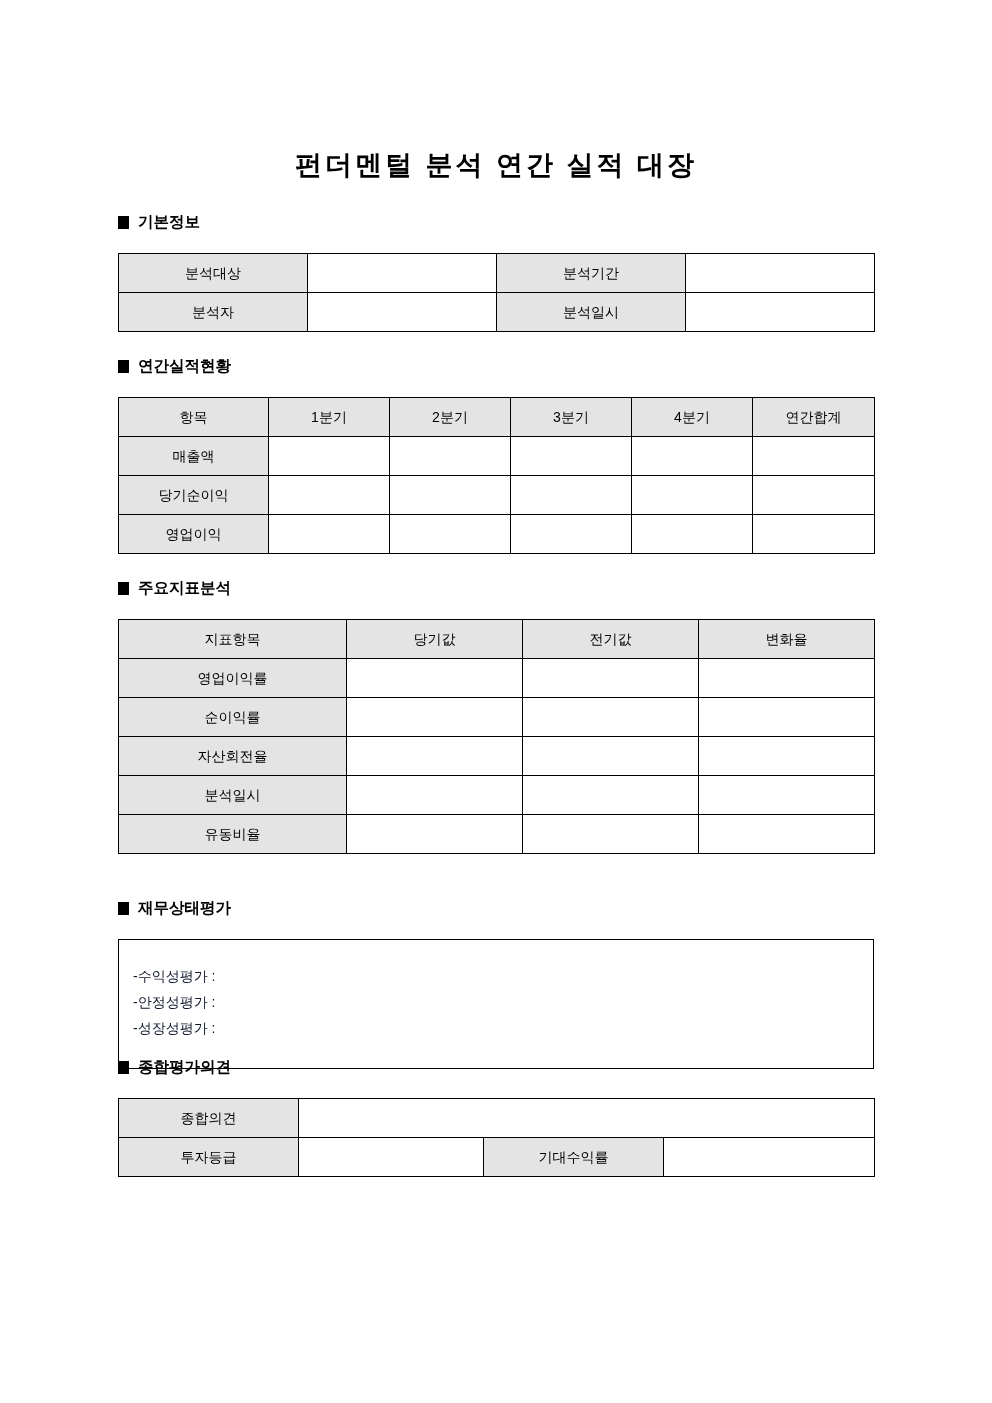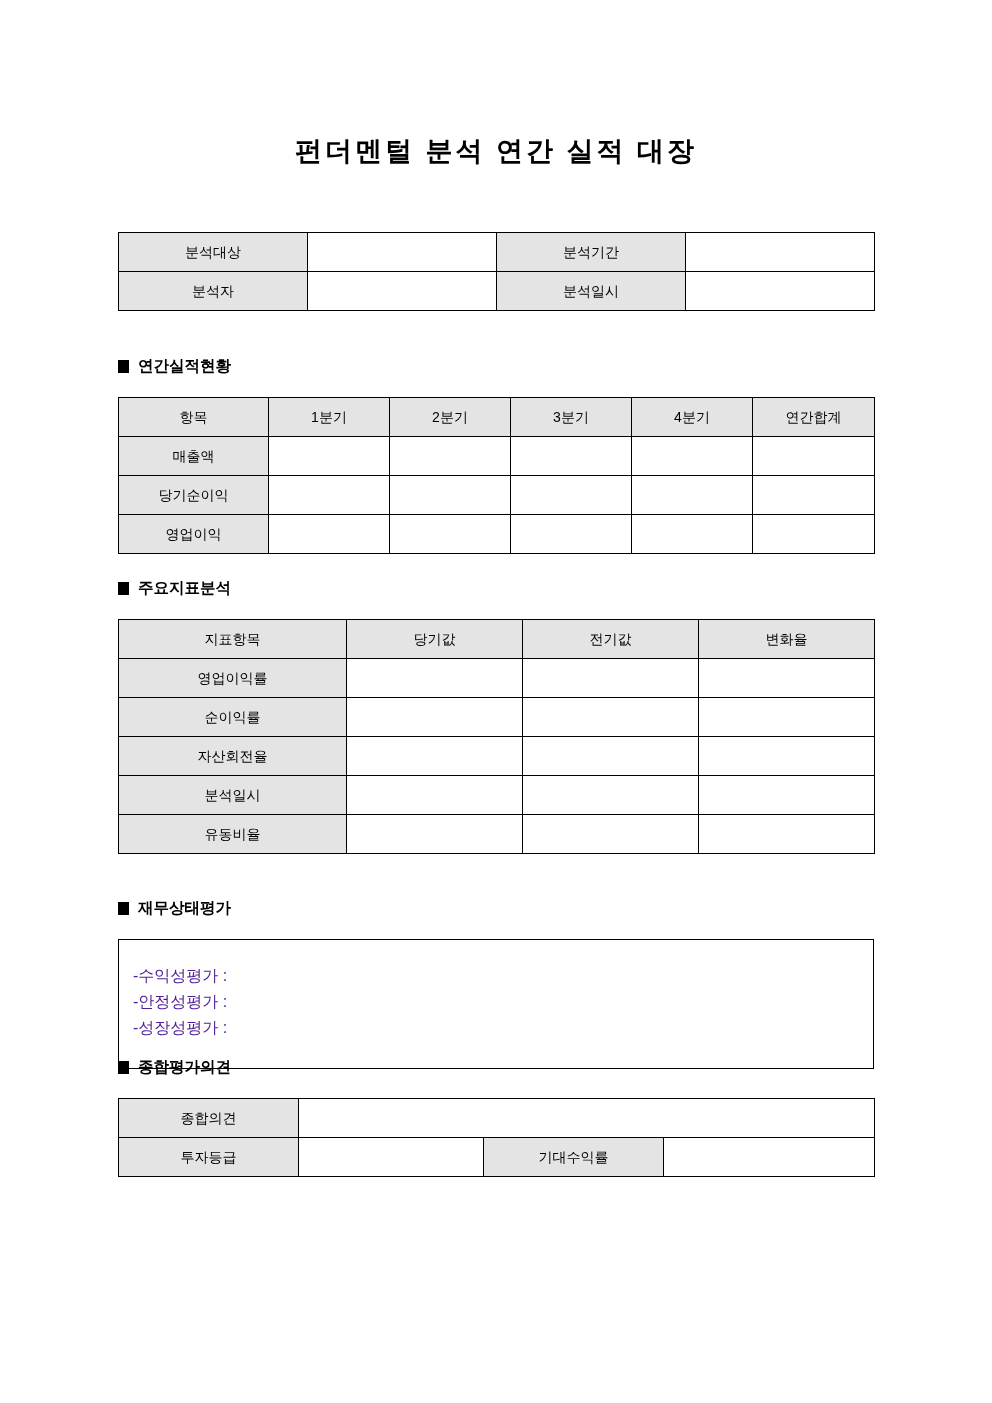--- a/index.html
+++ b/index.html
@@ -13,21 +13,21 @@
     font-family: "Liberation Sans", "DejaVu Sans", sans-serif;
     color: #000000;
     position: relative;
     overflow: hidden;
   }
 
   .page {
     width: 992px;
     height: 1050px;
     box-sizing: border-box;
-    padding: 2px 118px;
+    padding: 16px 118px;
     position: relative;
   }
 
   
   .doc-title {
     text-align: center;
     font-size: 27px;
     font-weight: bold;
     letter-spacing: 3px;
     margin: 0;
@@ -80,23 +80,23 @@
   
   .eval-box {
     width: 756px;
     height: 130px;
     border: 1px solid #000;
     box-sizing: border-box;
     padding: 23px 0 0 14px;
     background: #fff;
   }
   .eval-line {
-    font-size: 16px;
+    font-size: 14px;
     line-height: 26px;
-    color: #4c1d95;
+    color: #0f172a;
     white-space: pre;
   }
 
   
   .blk { position: absolute; left: 118px; }
   #blk-basic      { top: 212px; }
   #blk-annual     { top: 356px; }
   #blk-indicator  { top: 578px; }
   #blk-financial  { top: 898px; }
   #blk-opinion    { top: 1057px; }
@@ -104,20 +104,24 @@
   .head-gap { height: 20px; }
 </style>
 </head>
 <body>
 
 <div class="page">
 
   <h1 class="doc-title">펀더멘털 분석 연간 실적 대장</h1>
 
   <div class="blk" id="blk-basic">
+    <div class="section-head">
+      <span class="sec-marker"></span>
+      <span>기본정보</span>
+    </div>
     <div class="head-gap"></div>
     <table class="form">
       <colgroup>
         <col style="width:189px">
           <col style="width:189px">
           <col style="width:189px">
           <col style="width:189px">
       </colgroup>
       <tbody>
         <tr>

